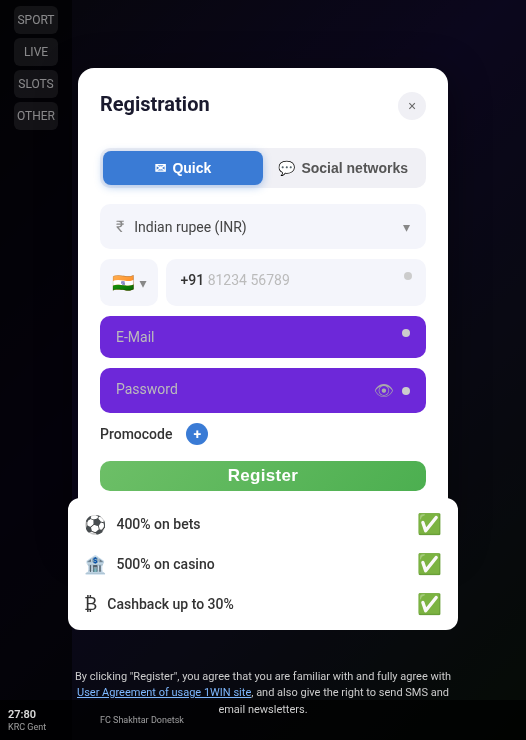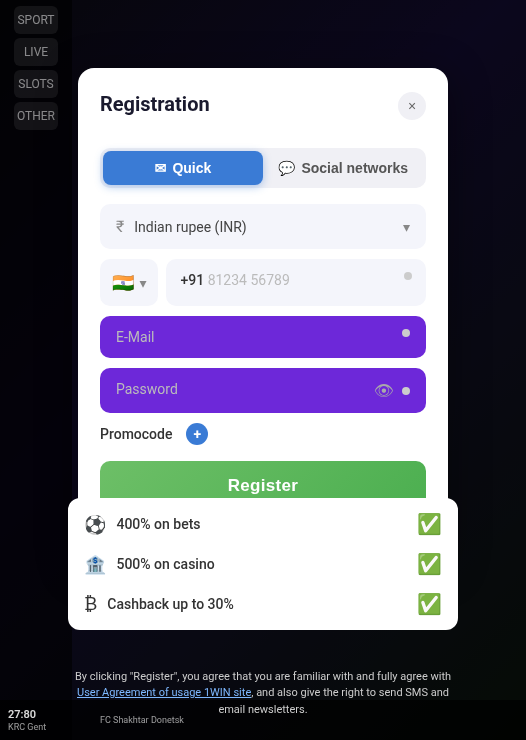--- a/index.html
+++ b/index.html
@@ -232,21 +232,21 @@
       justify-content: center;
       color: #fff;
       font-size: 14px;
       font-weight: 700;
       cursor: pointer;
       line-height: 1;
     }
 
     .register-btn {
       width: 100%;
-      padding: 15px;
+      padding: 5px;
       background: linear-gradient(135deg, #6dbf67 0%, #4caf50 100%);
       border: none;
       border-radius: 10px;
       color: #fff;
       font-size: 17px;
       font-weight: 700;
       cursor: pointer;
       margin-bottom: 14px;
       letter-spacing: 0.3px;
     }

